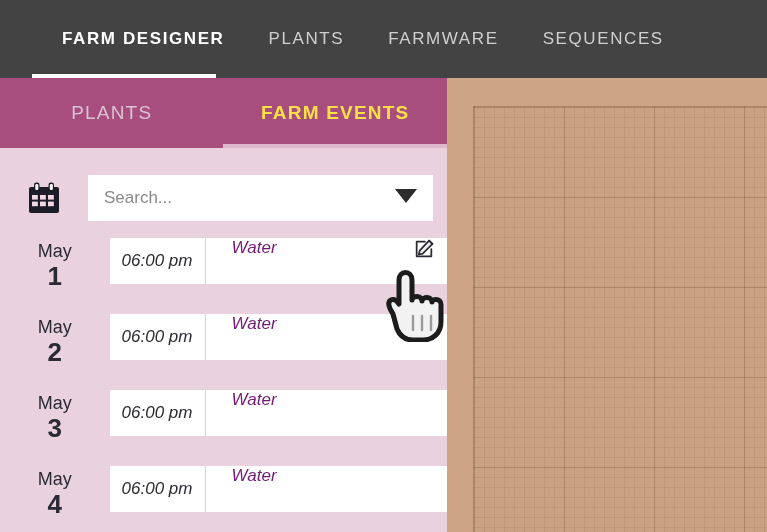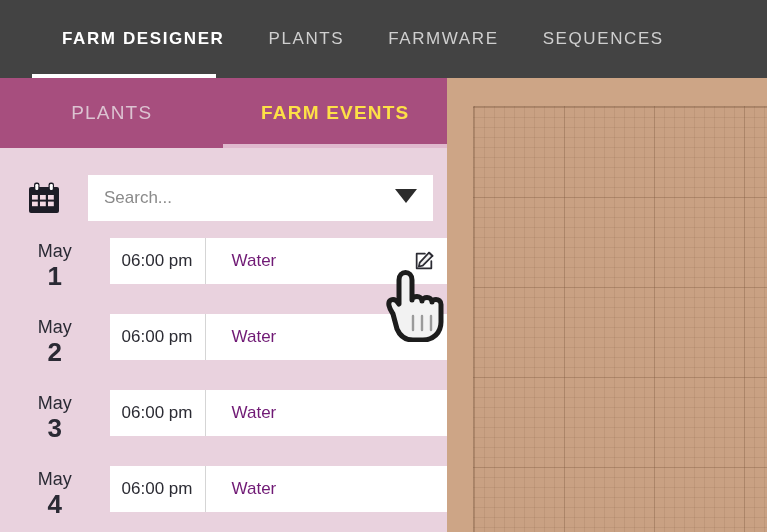--- a/index.html
+++ b/index.html
@@ -179,22 +179,23 @@
   .date-day {
     font-size: 26px;
     font-weight: 700;
     margin-top: 2px;
   }
   .event-card {
     width: 345px;
     height: 46px;
     background: #ffffff;
     display: flex;
-    align-items: center;
-    cursor: pointer;
+    align-items: flex-start;
+    cursor: pointer;
+    font-style: italic;
   }
   .event-time {
     width: 96px;
     text-align: center;
     font-size: 17px;
     color: #2b2b33;
     border-right: 1px solid #d5d5d5;
     height: 46px;
     display: flex;
     align-items: center;

